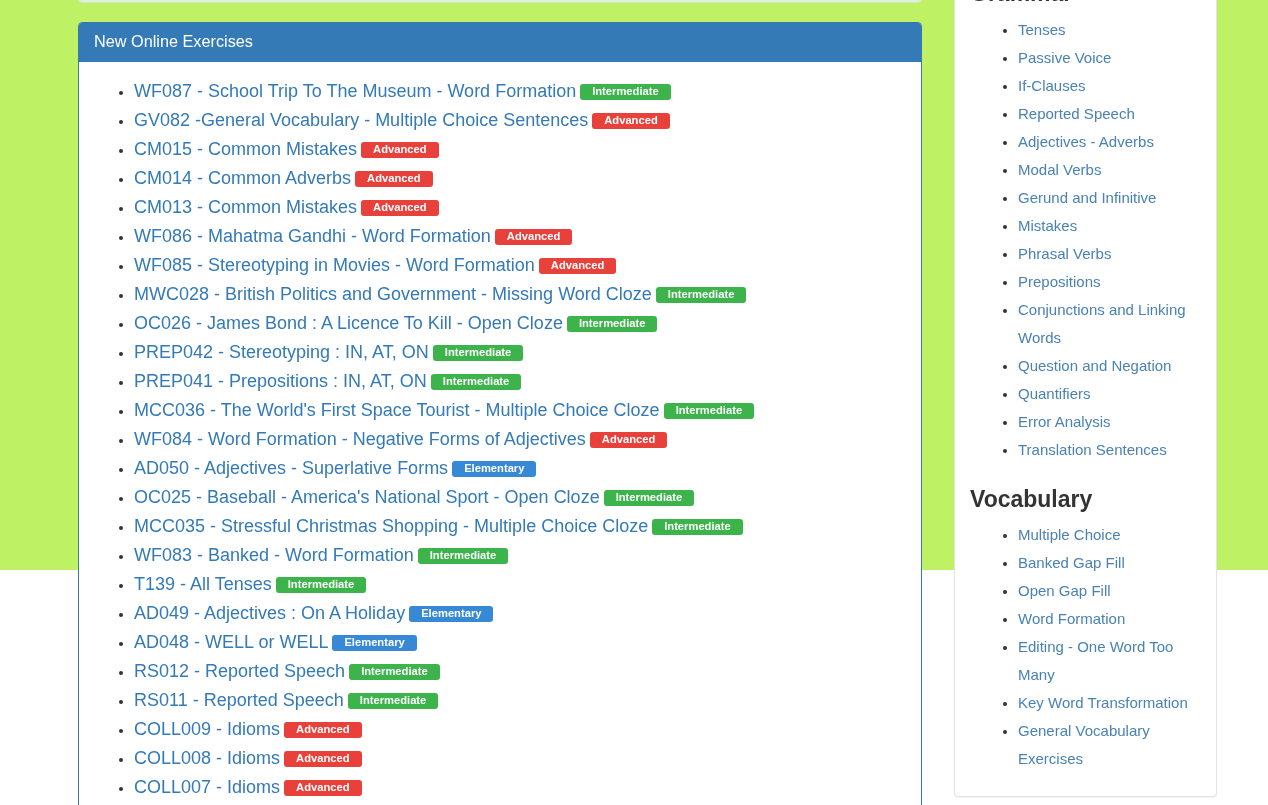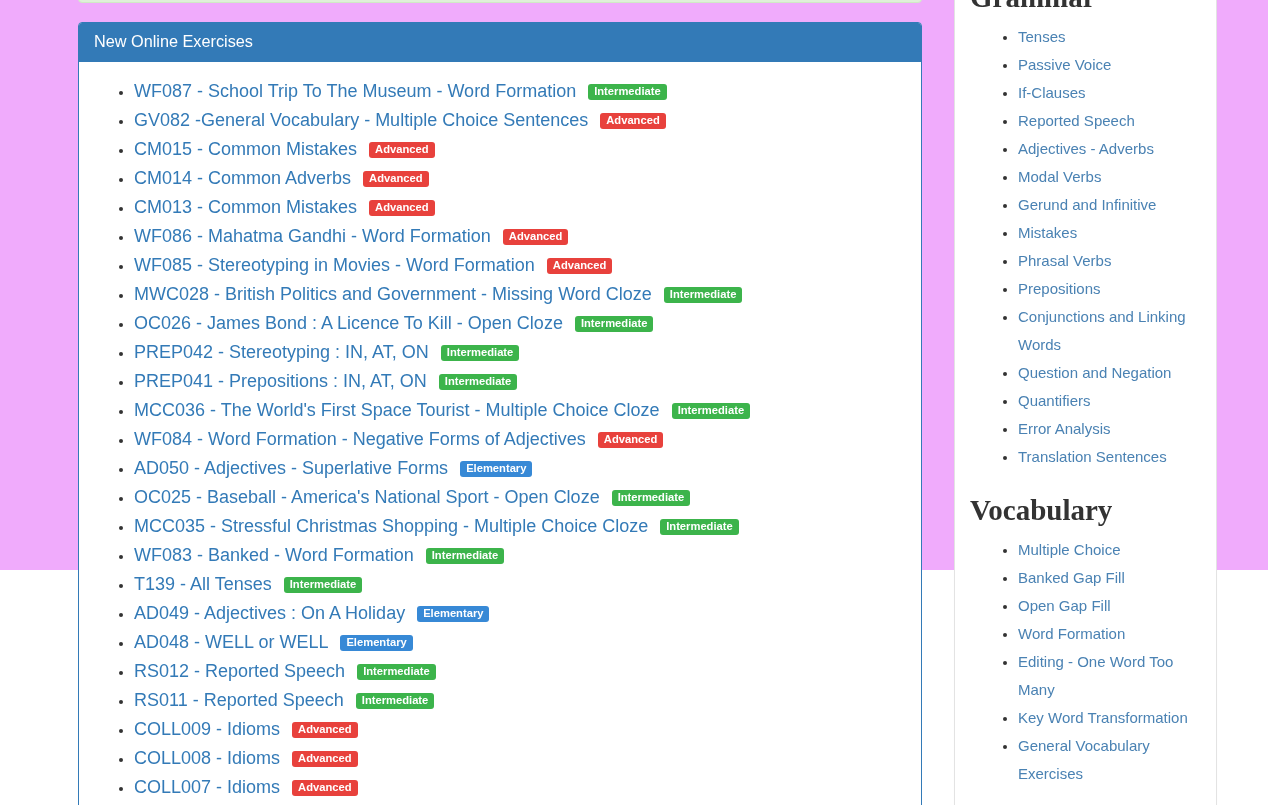--- a/index.html
+++ b/index.html
@@ -6,21 +6,21 @@
   html, body {
     margin: 0; padding: 0;
     width: 1268px; height: 805px;
     background: #ffffff;
     font-family: "Liberation Sans", sans-serif;
     overflow: hidden;
   }
   #page {
     position: relative;
     width: 1268px; height: 570px;
-    background: #f0abfc;
+    background: #bef264;
   }
 
   
   .top-stub {
     position: absolute;
     left: 78px; top: -10px;
     width: 844px; height: 13px;
     background: #dff0d8;
     border: 1px solid #d0e9c6;
     border-radius: 0 0 4px 4px;
@@ -67,30 +67,30 @@
   }
   ul.exercise-list > li::marker { color: #333333; }
   .ex-link {
     color: #337ab7;
     text-decoration: none;
     font-size: 18px;
   }
 
   .label {
     display: inline-block;
-    padding: 2px 6px 3px;
+    padding: 2px 12px 3px;
     font-size: 11.2px;
     font-weight: bold;
     line-height: 1;
     color: #fff;
     text-align: center;
     white-space: nowrap;
     vertical-align: middle;
     border-radius: 3px;
-    margin-left: 12px;
+    margin-left: 4px;
     position: relative;
     top: -1px;
   }
   .label-success { background-color: #3cb44b; }
   .label-danger  { background-color: #e8413c; }
   .label-primary { background-color: #3789d6; }
 
   
   .sidebar {
     position: absolute;
@@ -102,25 +102,24 @@
     border: 1px solid #e3e3e3;
     border-radius: 4px;
     margin-bottom: 20px;
     box-shadow: 0 1px 1px rgba(0,0,0,0.05);
   }
   .side-panel-body {
     padding: 15px;
   }
   .side-heading {
     margin: 0 0 8px 0;
-    font-size: 29px;
+    font-size: 23px;
     font-weight: bold;
     color: #333333;
     line-height: 1.2;
-    font-family: Liberation Serif, serif;
   }
   .side-heading.second { margin-top: 22px; }
   ul.side-list {
     margin: 8px;
     padding-left: 40px;
     list-style-type: disc;
   }
   ul.side-list > li {
     line-height: 28px;
     font-size: 14px;

